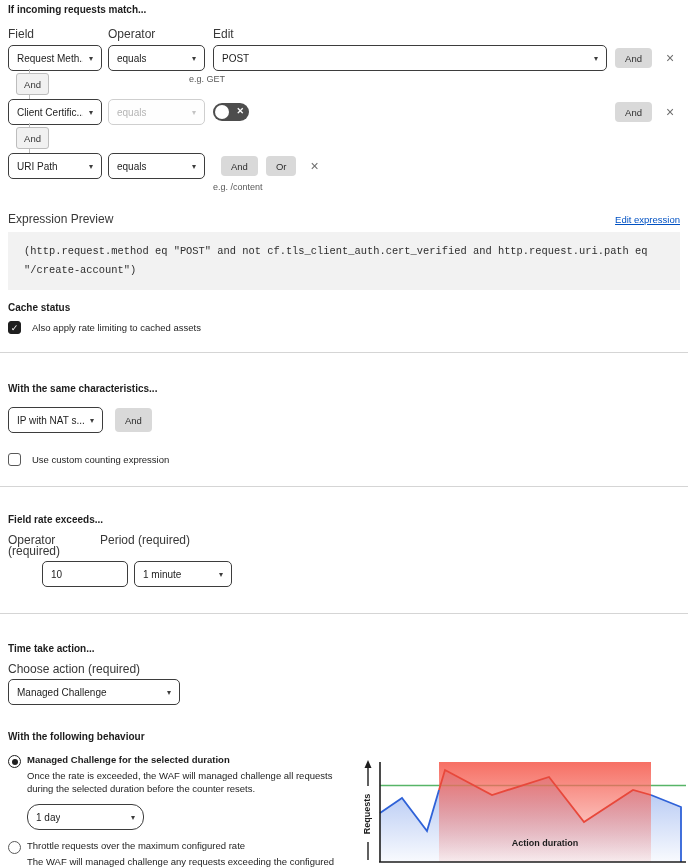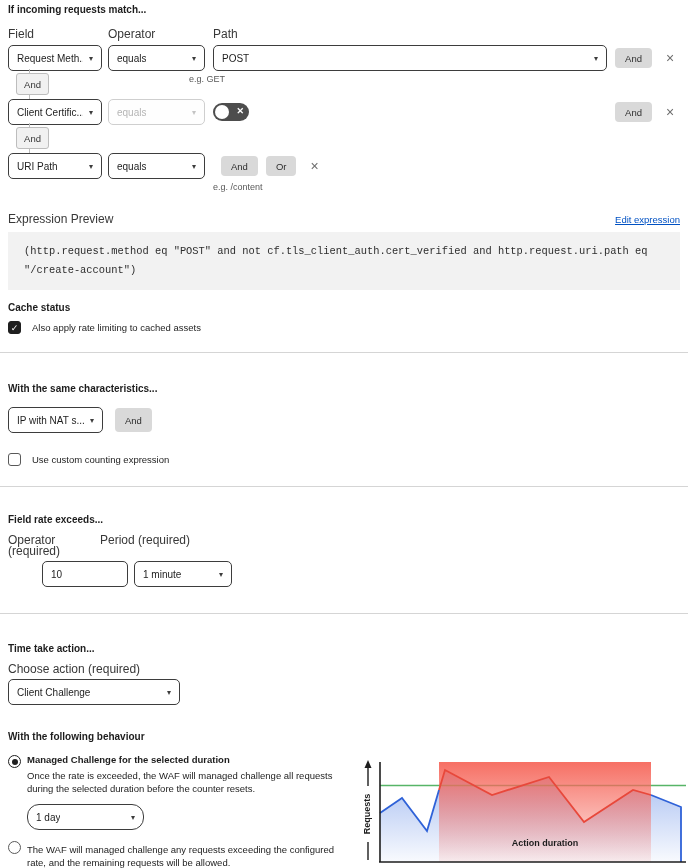--- a/index.html
+++ b/index.html
@@ -122,21 +122,21 @@
   svg text { font-family: "Liberation Sans", sans-serif; }
 </style>
 </head>
 <body>
 
 <div class="section-heading">If incoming requests match...</div>
 
 <div class="labels-row">
   <div class="field-label l1">Field</div>
   <div class="field-label l2">Operator</div>
-  <div class="field-label">Path</div>
+  <div class="field-label">Edit</div>
 </div>
 
 <div class="cond-row row-first">
   <div class="sel w-field">
     <span class="txt">Request Meth...</span>
     <span class="chev">▾</span>
   </div>
   <div class="sel w-op">
     <span class="txt">equals</span>
     <span class="chev">▾</span>
@@ -233,21 +233,21 @@
     <span class="txt">1 minute</span>
     <span class="chev">▾</span>
   </div>
 </div>
 
 <div class="divider" style="margin-top:26px"></div>
 
 <div class="section-heading" style="margin-top:29px">Time take action...</div>
 <div class="field-label" style="margin-top:9px">Choose action (required)</div>
 <div class="sel" style="width:172px;margin-top:4px">
-  <span class="txt">Client Challenge</span>
+  <span class="txt">Managed Challenge</span>
   <span class="chev">▾</span>
 </div>
 
 <div class="section-heading" style="margin-top:26px">With the following behaviour</div>
 
 <div class="behaviour-row">
   <div class="behaviour-left">
 
     <div class="radio-option">
       <span class="radio on"></span>
@@ -257,20 +257,21 @@
         <div class="sel duration-sel">
           <span class="txt">1 day</span>
           <span class="chev">▾</span>
         </div>
       </div>
     </div>
 
     <div class="radio-option radio-2">
       <span class="radio"></span>
       <div class="radio-body">
+        <div class="radio-title">Throttle requests over the maximum configured rate</div>
         <div class="radio-desc">The WAF will managed challenge any requests exceeding the configured rate, and the remaining requests will be allowed.</div>
       </div>
     </div>
   </div>
 
   <div class="chart-wrap">
     <svg width="336" height="135" viewBox="0 0 336 135">
       <defs>
         <linearGradient id="gradBlue" x1="0" y1="0" x2="0" y2="1">
           <stop offset="0" stop-color="#5b86e5" stop-opacity="0.55"></stop>

